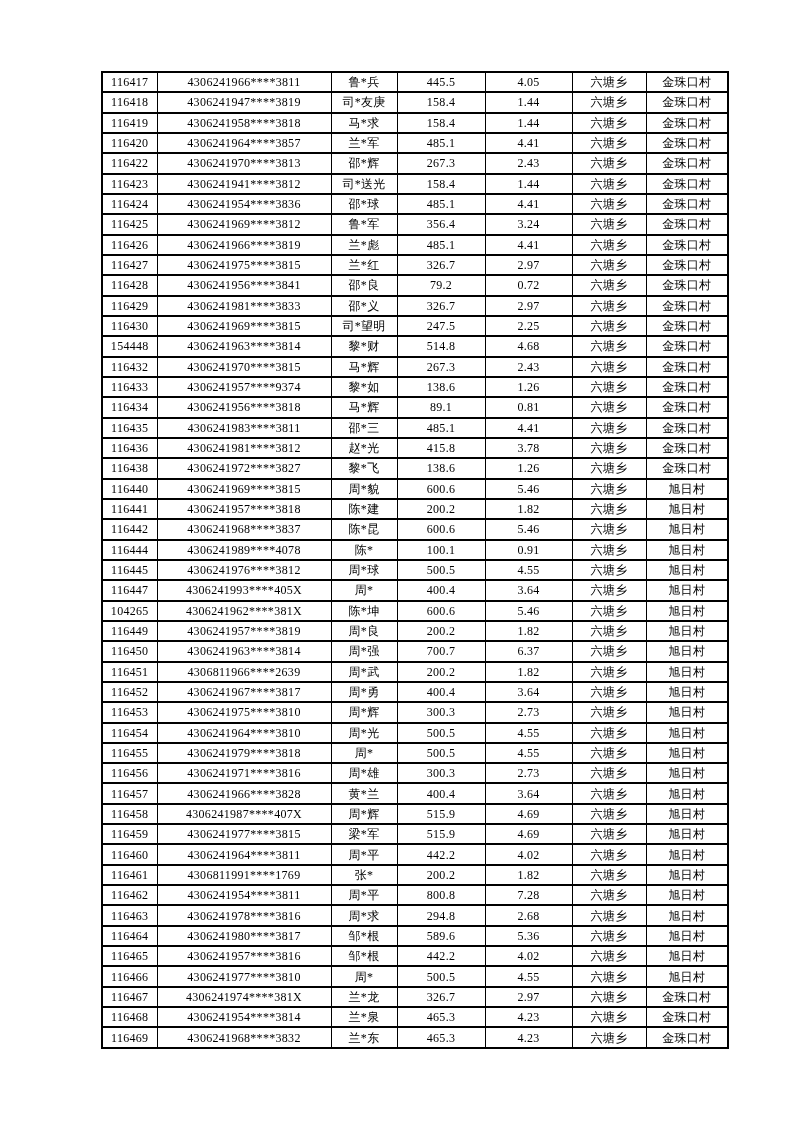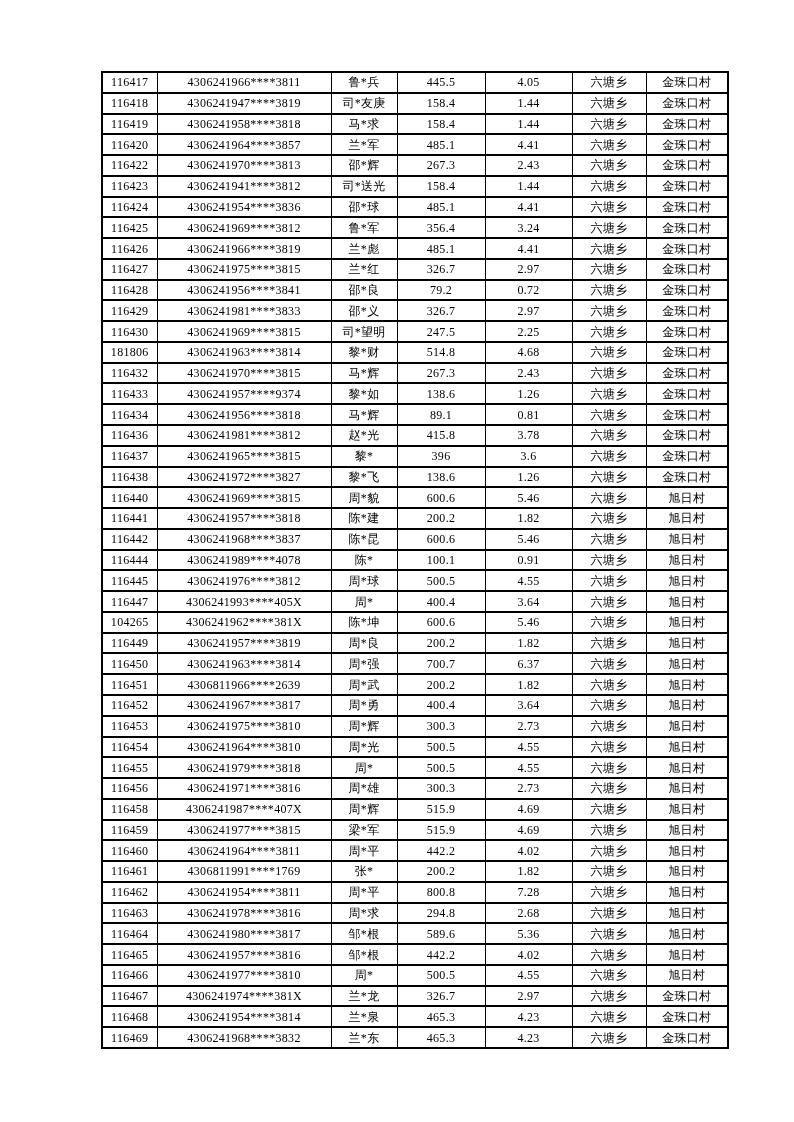--- a/index.html
+++ b/index.html
@@ -182,21 +182,21 @@
         <tr>
     <td>116430</td>
     <td>4306241969****3815</td>
     <td>司*望明</td>
     <td>247.5</td>
     <td>2.25</td>
     <td>六塘乡</td>
     <td>金珠口村</td>
   </tr>
         <tr>
-    <td>181806</td>
+    <td>154448</td>
     <td>4306241963****3814</td>
     <td>黎*财</td>
     <td>514.8</td>
     <td>4.68</td>
     <td>六塘乡</td>
     <td>金珠口村</td>
   </tr>
         <tr>
     <td>116432</td>
     <td>4306241970****3815</td>
@@ -218,38 +218,38 @@
         <tr>
     <td>116434</td>
     <td>4306241956****3818</td>
     <td>马*辉</td>
     <td>89.1</td>
     <td>0.81</td>
     <td>六塘乡</td>
     <td>金珠口村</td>
   </tr>
         <tr>
+    <td>116435</td>
+    <td>4306241983****3811</td>
+    <td>邵*三</td>
+    <td>485.1</td>
+    <td>4.41</td>
+    <td>六塘乡</td>
+    <td>金珠口村</td>
+  </tr>
+        <tr>
     <td>116436</td>
     <td>4306241981****3812</td>
     <td>赵*光</td>
     <td>415.8</td>
     <td>3.78</td>
     <td>六塘乡</td>
     <td>金珠口村</td>
   </tr>
         <tr>
-    <td>116437</td>
-    <td>4306241965****3815</td>
-    <td>黎*</td>
-    <td>396</td>
-    <td>3.6</td>
-    <td>六塘乡</td>
-    <td>金珠口村</td>
-  </tr>
-        <tr>
     <td>116438</td>
     <td>4306241972****3827</td>
     <td>黎*飞</td>
     <td>138.6</td>
     <td>1.26</td>
     <td>六塘乡</td>
     <td>金珠口村</td>
   </tr>
         <tr>
     <td>116440</td>
@@ -380,20 +380,29 @@
         <tr>
     <td>116456</td>
     <td>4306241971****3816</td>
     <td>周*雄</td>
     <td>300.3</td>
     <td>2.73</td>
     <td>六塘乡</td>
     <td>旭日村</td>
   </tr>
         <tr>
+    <td>116457</td>
+    <td>4306241966****3828</td>
+    <td>黄*兰</td>
+    <td>400.4</td>
+    <td>3.64</td>
+    <td>六塘乡</td>
+    <td>旭日村</td>
+  </tr>
+        <tr>
     <td>116458</td>
     <td>4306241987****407X</td>
     <td>周*辉</td>
     <td>515.9</td>
     <td>4.69</td>
     <td>六塘乡</td>
     <td>旭日村</td>
   </tr>
         <tr>
     <td>116459</td>

